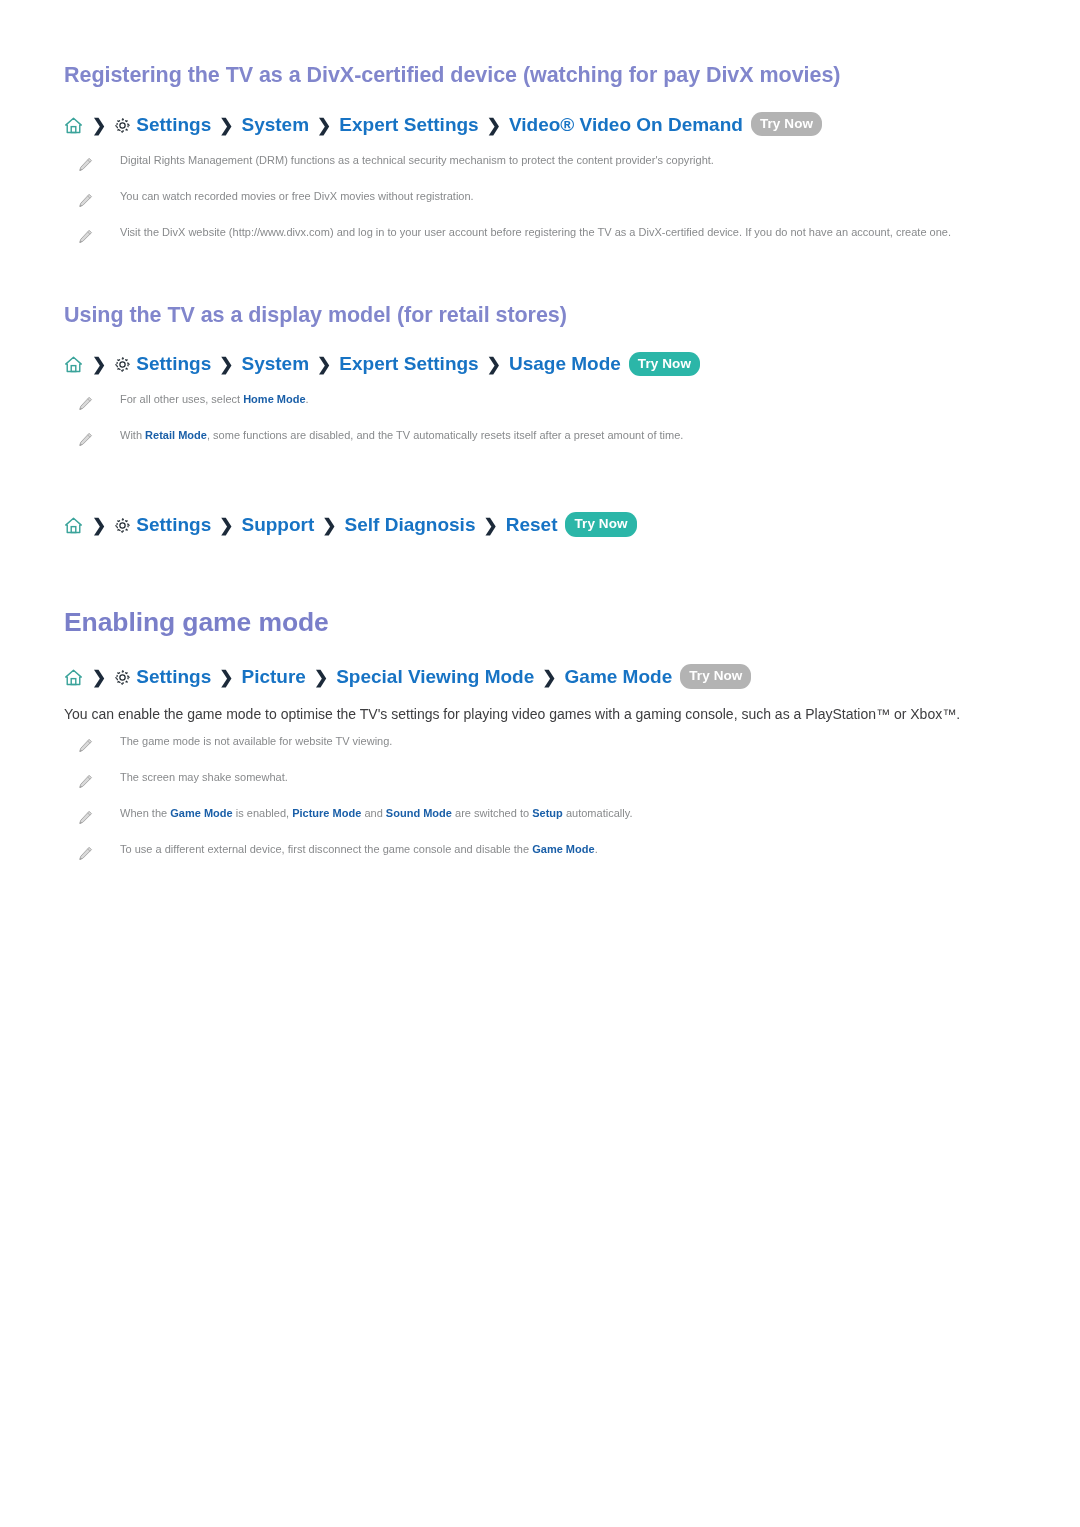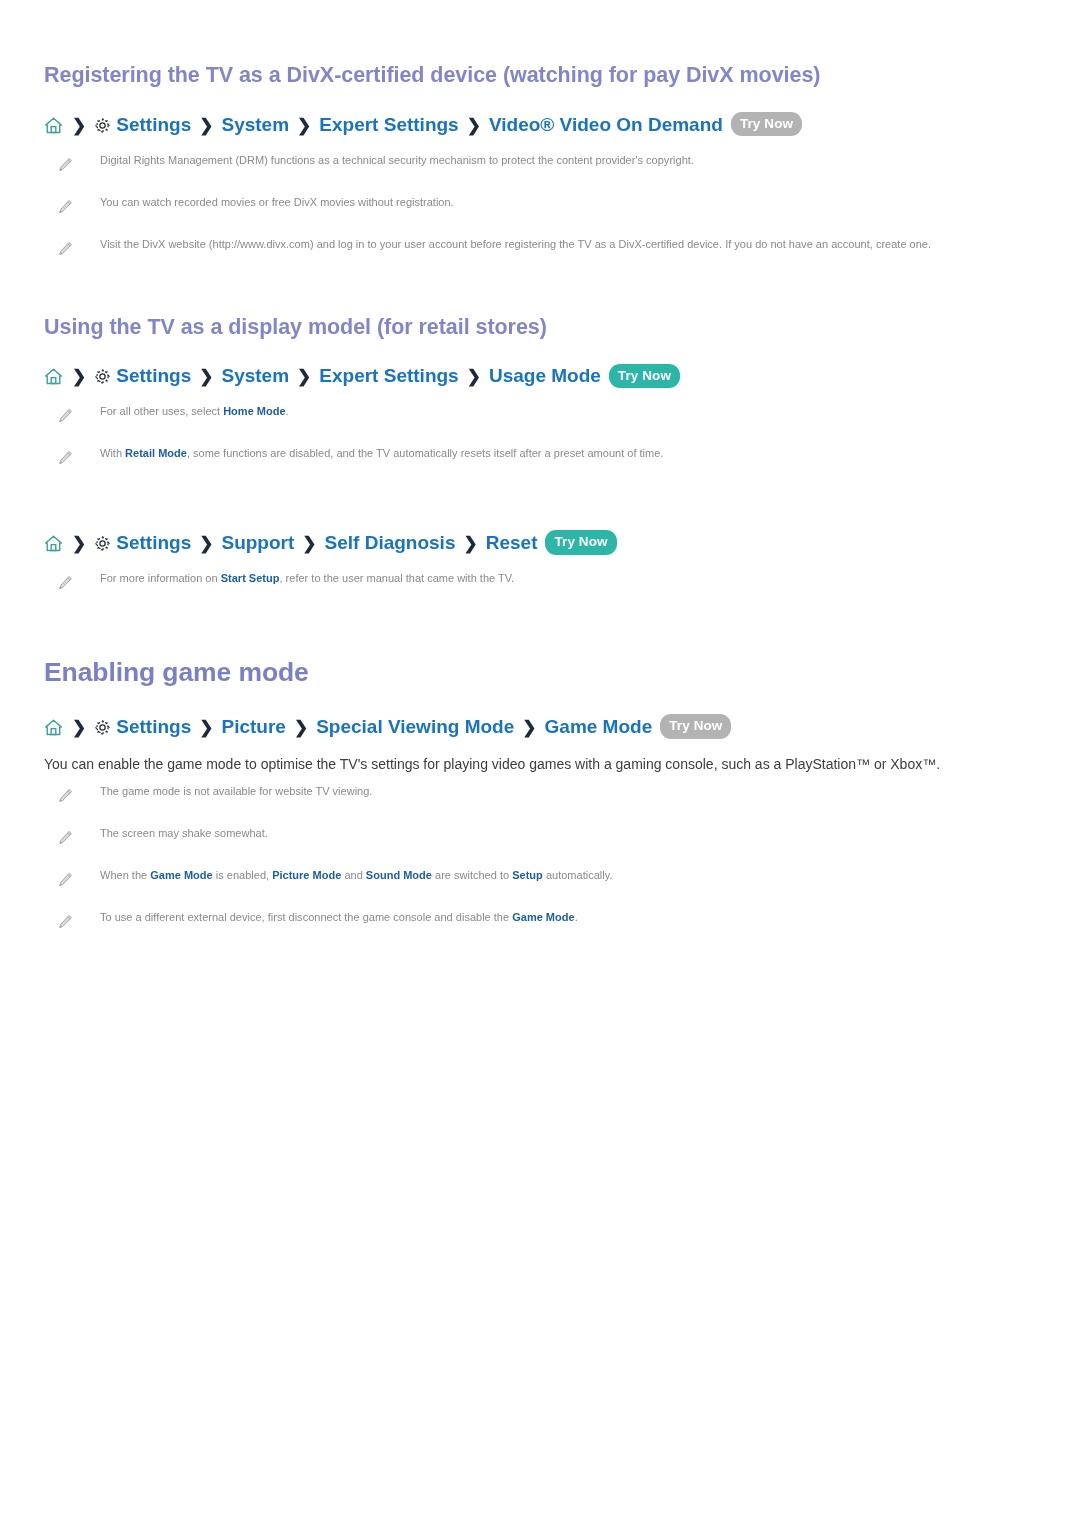--- a/index.html
+++ b/index.html
@@ -11,21 +11,21 @@
     width: 1080px;
     height: 1527px;
     font-family: "Liberation Sans", sans-serif;
     -webkit-font-smoothing: antialiased;
   }
   .page {
     position: relative;
     width: 1080px;
     height: 1167px;
     box-sizing: border-box;
-    padding: 62px 60px 0 44px;
+    padding: 62px 60px 0 64px;
     background: #ffffff;
   }
 
   
   .h-main {
     color: #7a7fc9;
     font-size: 26.5px;
     font-weight: 600;
     line-height: 1.25;
     letter-spacing: -0.1px;
@@ -92,21 +92,21 @@
   }
   .badge.teal { background: #2bb6a8; }
   .badge.gray { background: #b3b3b3; }
 
   
   .note {
     display: flex;
     align-items: flex-start;
     margin: 0 0 10px 0;
   }
-  .note + .note { margin-top: 20px; justify-content: center; }
+  .note + .note { margin-top: 14px; justify-content: center; }
   .note-ico {
     flex: 0 0 auto;
     width: 22px;
     margin: 4px 22px 0 12px;
     line-height: 0;
   }
   .note-ico svg { display: block; }
   .note-txt {
     color: #888a8c;
     font-size: 11px;
@@ -258,30 +258,20 @@
           </span>
           <span class="cb-link">Settings</span>
           <span class="chev">❯</span>
           <span class="cb-link">Support</span>
           <span class="chev">❯</span>
           <span class="cb-link">Self Diagnosis</span>
           <span class="chev">❯</span>
           <span class="cb-link">Reset</span>
           <span class="badge teal">Try Now</span>
         </div>
-        <div class="note-group">
-          <div class="note">
-            <div class="note-ico"><span class="ico"><svg width="18" height="18" viewBox="0 0 20 20">
-                  <path d="M14.6 2.6 L17.2 5.2 L7.6 14.8 L4.2 15.9 L5.3 12.5 Z" fill="#d9d9d9" stroke="#a9a9a9" stroke-width="1.1" stroke-linejoin="round"></path>
-                  <path d="M12.9 4.3 L15.5 6.9" stroke="#a9a9a9" stroke-width="1"></path>
-                  <path d="M4.2 15.9 L6.1 15.3" stroke="#8f8f8f" stroke-width="1.1"></path>
-                </svg></span></div>
-            <div class="note-txt">For more information on <span class="lnk">Start Setup</span>, refer to the user manual that came with the TV.</div>
-          </div>
-        </div>
       </section>
       <section>
         <div class="sec-gap-large"></div>
         <div class="h-main">Enabling game mode</div>
         <div class="crumb">
           <span class="ico ico-home">
             <svg width="19" height="19" viewBox="0 0 20 20">
               <path d="M10 2.4 L18.2 9.6 L16.6 9.6 L16.6 17.4 L3.4 17.4 L3.4 9.6 L1.8 9.6 Z" fill="none" stroke="#3aa39a" stroke-width="1.5" stroke-linejoin="round"></path>
               <rect x="7.6" y="11.2" width="4.8" height="6.2" fill="none" stroke="#3aa39a" stroke-width="1.5"></rect>
             </svg>

